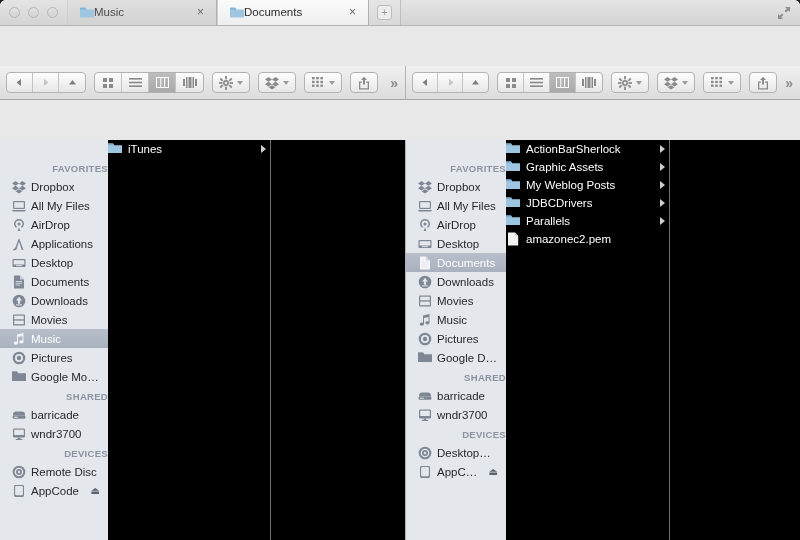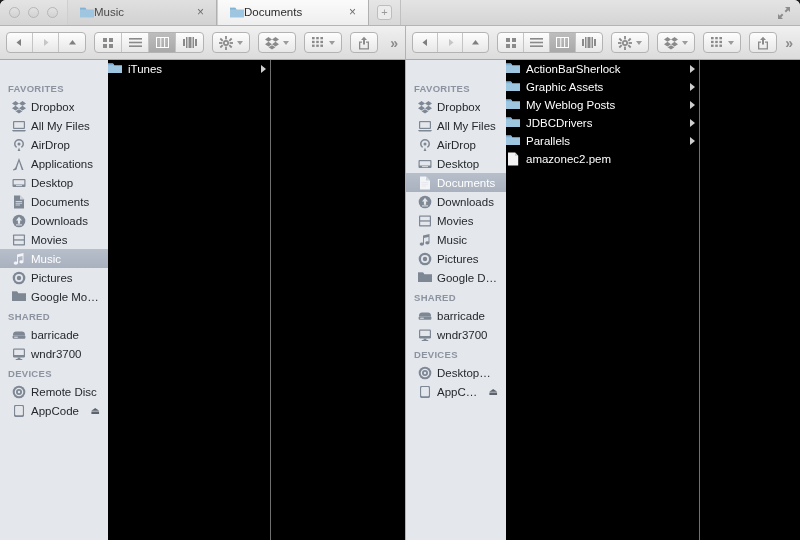--- a/index.html
+++ b/index.html
@@ -6,21 +6,21 @@
   html, body {
     width: 800px; height: 540px;
     font-family: "Liberation Sans", sans-serif;
     background: #1d1d1d; overflow: hidden;
   }
   .window {
     position: absolute; left: 0; top: 0; width: 800px; height: 540px;
     background: #e8e8e8;
     border-radius: 6px 6px 0 0;
     overflow: hidden;
-    display: flex; flex-direction: column;
+    display: flex; flex-direction: column; gap: 40px;
   }
 
   
   .tabbar {
     height: 26px; flex: 0 0 26px; position: relative;
     background: linear-gradient(to bottom, #e4e4e4 0%, #d4d4d4 100%);
     border-bottom: 1px solid #b4b4b4;
     display: flex; align-items: flex-end;
   }
   .traffic {
@@ -115,21 +115,21 @@
   }
 
   
   .panes { flex: 1; display: flex; min-height: 0; }
   .pane { display: flex; min-height: 0; }
   .pane-left { width: 406px; border-right: 1px solid #b2b2b2; }
   .pane-right { width: 394px; }
 
   .sidebar {
     background: #e4e7ec; overflow: hidden;
-    padding-top: 18px; flex: 0 0 auto;
+    padding-top: 18px; flex: 0 0 auto; text-align: right;
   }
   .sb-left { width: 108px; }
   .sb-right { width: 100px; }
   .sb-head {
     font-size: 9.5px; font-weight: bold; color: #8c93a0;
     letter-spacing: 0.3px; padding: 5px 0 3px 8px;
     text-transform: uppercase;
   }
   .sb-item {
     height: 19px; display: flex; align-items: center; gap: 5px;
@@ -140,21 +140,21 @@
   .sb-item.sel { background: linear-gradient(to bottom,#b8bfcb,#a9b1bf); color: #ffffff; }
   .sb-item.sel .ico svg { fill: #f2f4f7; }
   .ico { width: 14px; height: 14px; flex: 0 0 14px; display: block; }
   .ico svg { display: block; fill: #7e8794; }
   .eject { margin-left: auto; color: #5c636e; font-size: 10px; padding-right: 4px; }
 
   .columns { flex: 1; display: flex; background: #000000; min-width: 0; }
   .col { height: 100%; overflow: hidden; border-right: 1px solid #6f6f6f; }
   .col-l1 { width: 163px; }
   .col-l2 { width: 134px; border-right: none; }
-  .col-r1 { width: 194px; }
+  .col-r1 { width: 164px; }
   .col-r2 { flex: 1; border-right: none; }
 
   .frow {
     height: 18px; display: flex; align-items: center;
     padding: 0 4px 0 0; gap: 6px;
     font-size: 11.5px; color: #ffffff; white-space: nowrap;
   }
   .frow .fname { overflow: hidden; text-overflow: ellipsis; }
   .arrow {
     margin-left: auto; width: 0; height: 0;

